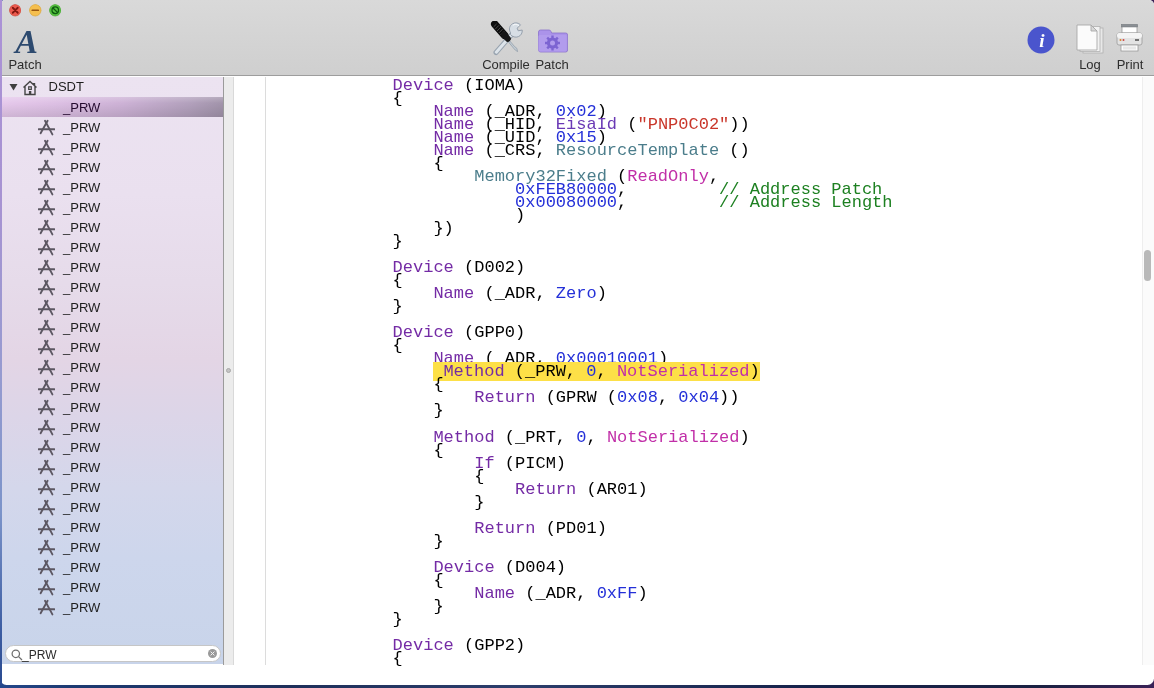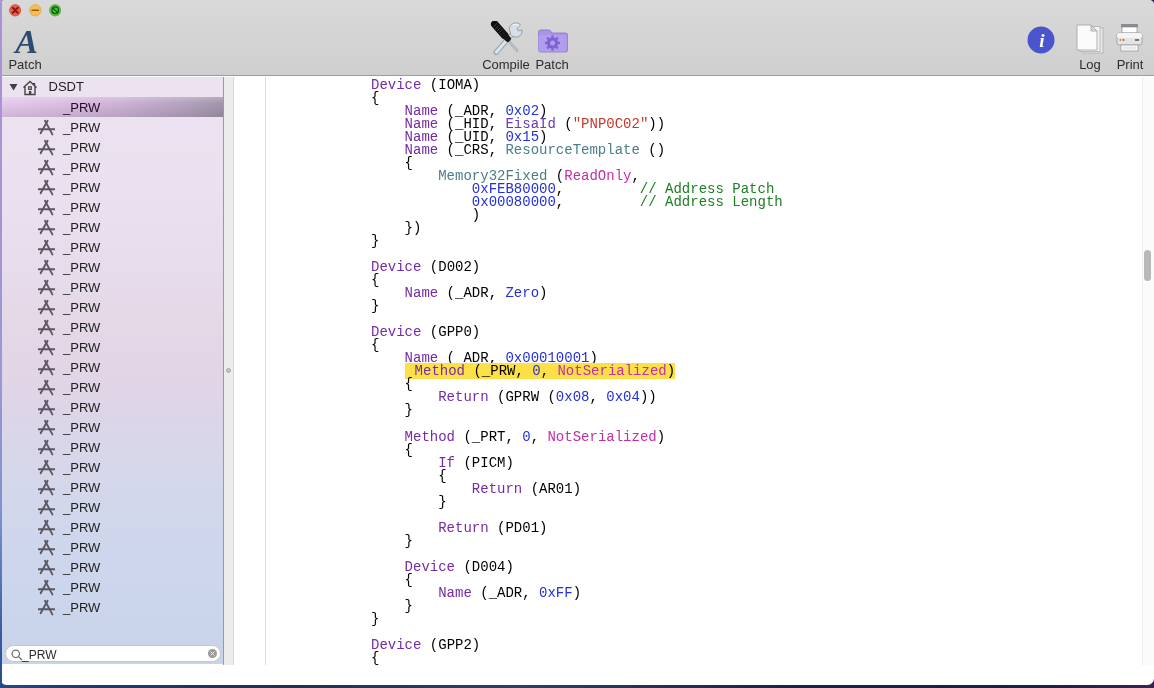--- a/index.html
+++ b/index.html
@@ -23,21 +23,21 @@
 .search { position:absolute; left:5px; top:568px; width:216px; height:17px; background:#fff; border:1px solid #c6c6c6; border-radius:8.5px; }
 .search .stxt { position:absolute; left:16px; top:1.5px; font-size:12px; color:#2b2b2b; }
 
 .bottombar { position:absolute; left:0; top:664px; width:1154px; height:20.5px; background:#ebebeb; border-top:1px solid #d2d2d2; }
 .crumb { position:absolute; left:22px; top:3px; font-size:12.2px; color:#2e2e2e; }
 
 .editor { position:absolute; left:234px; top:77px; width:920px; height:588px; background:#fff; }
 .gstrip { position:absolute; left:222.5px; top:77px; width:11.5px; height:588px; background:#ececec; border-left:1px solid #9b9b9b; border-right:1px solid #d9d9d9; }
 
 .gutline { position:absolute; left:31.4px; top:0; width:1px; height:588px; background:#dcdcdc; }
-pre { font-family:"Liberation Mono",monospace; font-size:14px; line-height:13.03px; position:absolute; top:1.7px; }
+pre { font-family:"Liberation Mono",monospace; font-size:17px; line-height:13.03px; position:absolute; top:1.7px; }
 .nums { left:1.6px; color:#1b1b1b; font-size:11.5px; }
 .code { left:36.2px; color:#000; }
 .k { color:#742ba5; }  
 .n { color:#2430d8; }  
 .t { color:#4b7d8b; }
 .e { color:#6a39b5; }  
 .m { color:#c12fa8;font-family:Liberation Mono, monospace; }  
 .s { color:#c9362a; }  
 .c { color:#1d8021; }  
 .hl { background:#fde047;padding-left:10px; }

